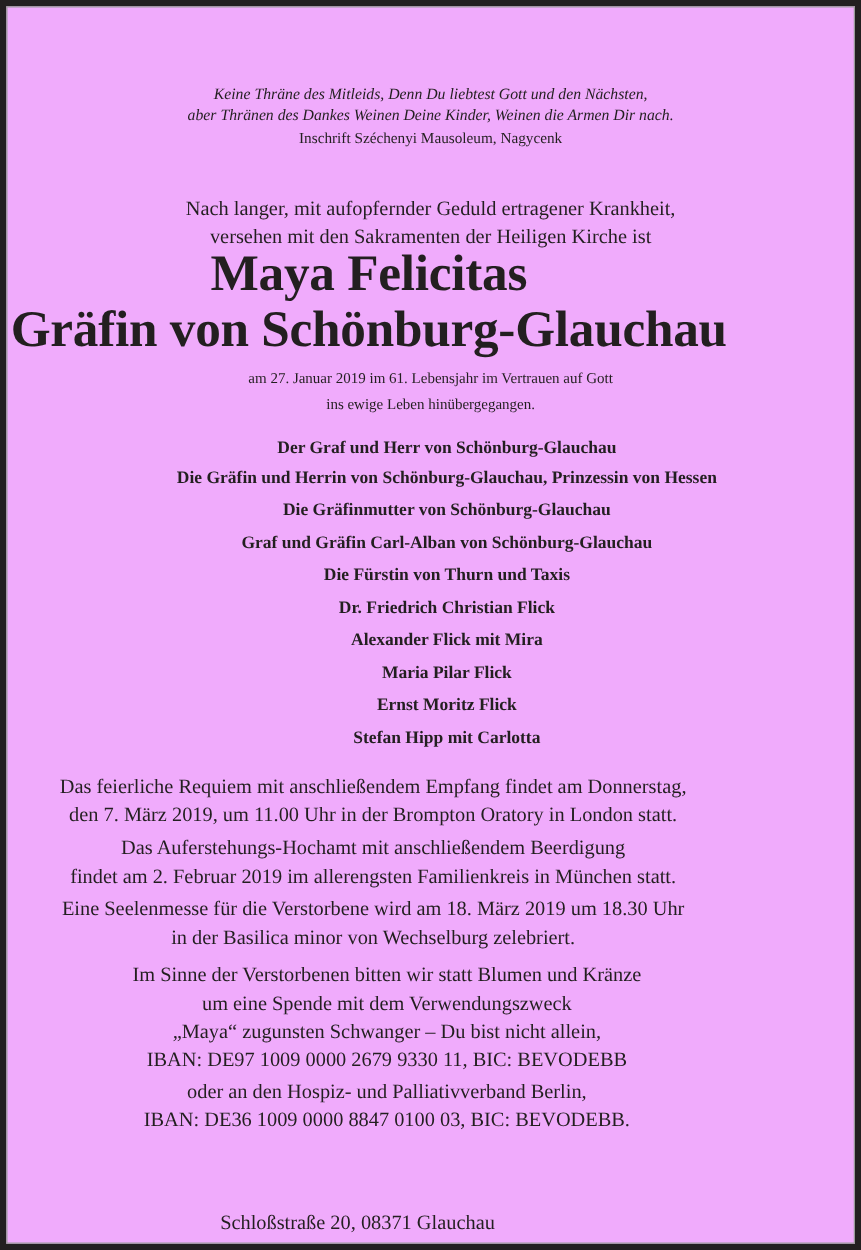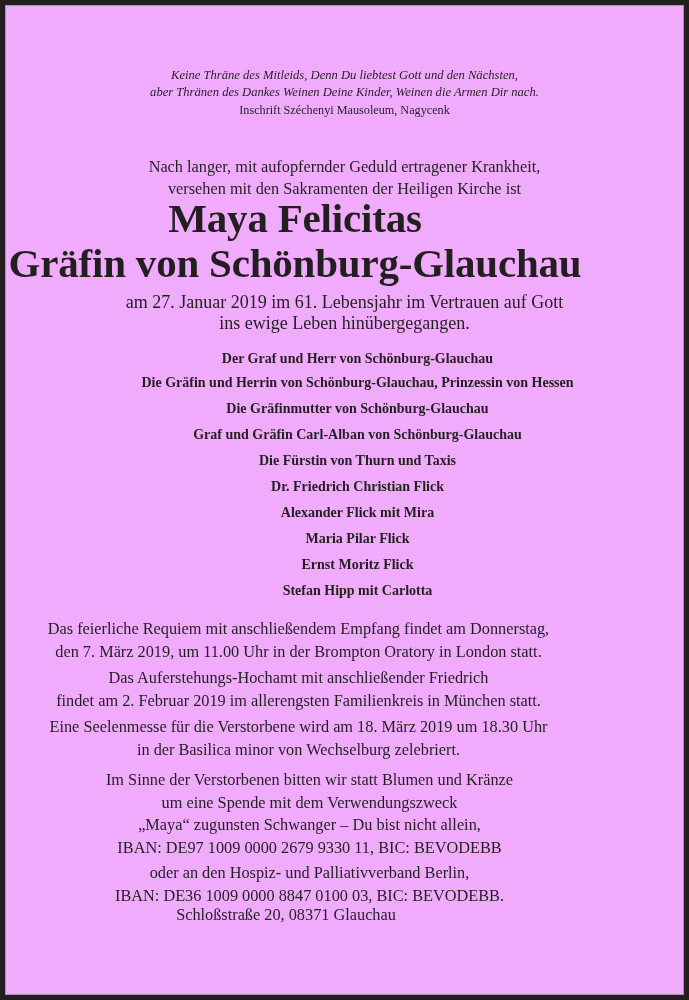--- a/index.html
+++ b/index.html
@@ -23,35 +23,35 @@
     }
     .line { display: block; white-space: nowrap; }
     .motto { position: absolute; left: 0; width: 679px; top: 62px; }
     .motto .it { font-style: italic; font-size: 12.6px; line-height: 17px; }
     .motto .src { font-size: 12.2px; line-height: 18px; }
 
     .intro { position: absolute; left: 0; width: 679px; top: 135px; font-size: 16.3px; line-height: 22px; margin-top: 16px; }
 
     .name { position: absolute; left: 0; width: 580px; top: 191px; font-size: 41px; line-height: 45px; font-weight: bold; letter-spacing: -0.2px; }
 
-    .passed { position: absolute; left: 0; width: 679px; top: 287px; font-size: 18px; line-height: 21px; }
+    .passed { position: absolute; left: 0; width: 679px; top: 287px; font-size: 12px; line-height: 21px; }
 
     .mourners { position: absolute; left: 0; width: 679px; top: 343px; font-size: 14px; font-weight: bold; padding-left: 13px; }
     .mourners .line { height: 26px; line-height: 26px; }
     .mourners .line.tight { height: 22px; line-height: 22px; }
 
     .services { position: absolute; left: 0; width: 587px; top: 613px; font-size: 16.3px; }
     .services .para { margin-bottom: 4px; }
     .services .line { line-height: 22.5px; }
 
     .donation { position: absolute; left: 0; width: 609px; top: 764px; font-size: 16.3px; }
     .donation .line { line-height: 22.5px; }
     .donation .para { margin-bottom: 3px; }
 
-    .address { position: absolute; left: 0; width: 562px; top: 899px; font-size: 16.3px; line-height: 22px; }
+    .address { position: absolute; left: 0; width: 562px; top: 962px; font-size: 16.3px; line-height: 22px; }
   </style>
 </head>
 <body>
 
 <div class="frame">
   <div class="inner"></div>
   <div class="content">
 
     <div class="motto">
       <span class="line it">Keine Thräne des Mitleids, Denn Du liebtest Gott und den Nächsten,</span>
@@ -86,21 +86,21 @@
       <span class="line">Ernst Moritz Flick</span>
       <span class="line">Stefan Hipp mit Carlotta</span>
     </div>
 
     <div class="services">
       <div class="para">
         <span class="line">Das feierliche Requiem mit anschließendem Empfang findet am Donnerstag,</span>
         <span class="line">den 7. März 2019, um 11.00 Uhr in der Brompton Oratory in London statt.</span>
       </div>
       <div class="para">
-        <span class="line">Das Auferstehungs-Hochamt mit anschließender Friedrich</span>
+        <span class="line">Das Auferstehungs-Hochamt mit anschließendem Beerdigung</span>
         <span class="line">findet am 2. Februar 2019 im allerengsten Familienkreis in München statt.</span>
       </div>
       <div class="para">
         <span class="line">Eine Seelenmesse für die Verstorbene wird am 18. März 2019 um 18.30 Uhr</span>
         <span class="line">in der Basilica minor von Wechselburg zelebriert.</span>
       </div>
     </div>
 
     <div class="donation">
       <div class="para">

